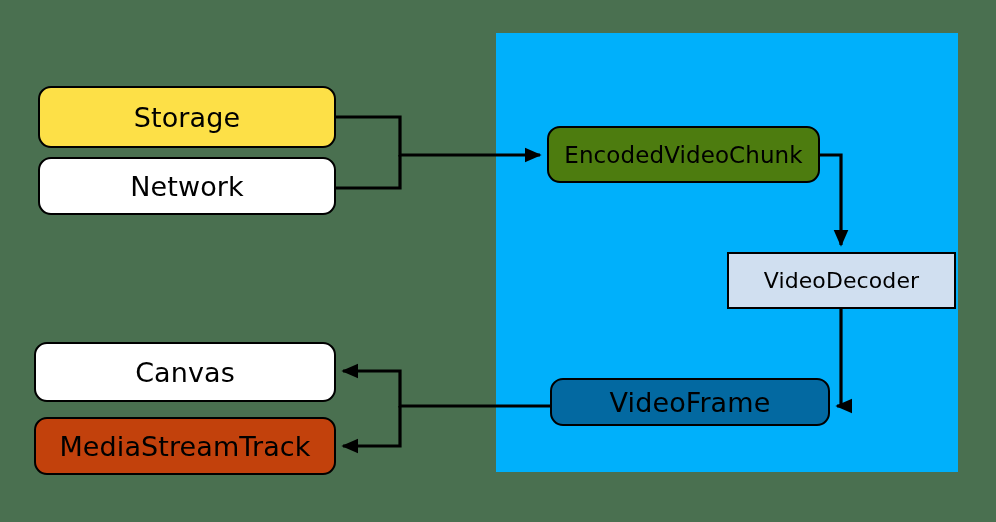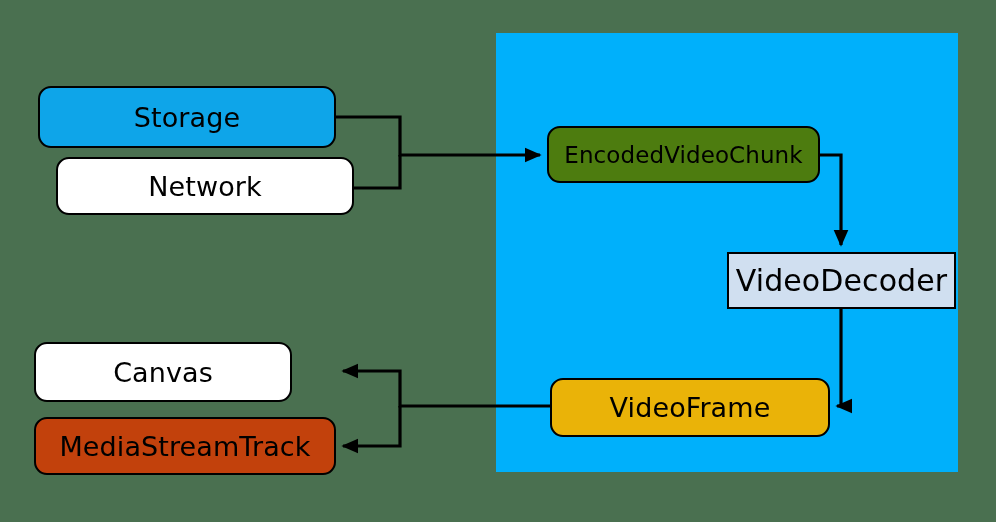--- a/index.html
+++ b/index.html
@@ -71,36 +71,36 @@
         <path d="M 336 117 L 400 117 L 400 155 L 540 155" stroke-width="3.2" marker-end="url(#arrow)"></path>
         <path d="M 820 155 L 841 155 L 841 245" stroke-width="3.2" marker-end="url(#arrow)"></path>
         <path d="M 841 309 L 841 406 L 837 406" stroke-width="3.2" marker-end="url(#arrow)"></path>
         <path d="M 550 406 L 400 406 L 400 371 L 343 371" stroke-width="3.2" marker-end="url(#arrow)"></path>
         <path d="M 400 406 L 400 446 L 343 446" stroke-width="3.2" marker-end="url(#arrow)"></path>
         <path d="M 336 188 L 400 188 L 400 155" stroke-width="3.2"></path>
       </g>
   </svg>
 
   <div id="node-layer">
-      <div class="node rounded" style="left: 38px; top: 86px; width: 298px; height: 62px; font-size: 27px; background: #0ea5e9;">
+      <div class="node rounded" style="left: 38px; top: 86px; width: 298px; height: 62px; font-size: 27px; background: #fde047;">
         <span>Storage</span>
       </div>
-      <div class="node rounded" style="left: 56px; top: 157px; width: 298px; height: 58px; font-size: 27px; background: rgb(255, 255, 255);">
+      <div class="node rounded" style="left: 38px; top: 157px; width: 298px; height: 58px; font-size: 27px; background: rgb(255, 255, 255);">
         <span>Network</span>
       </div>
-      <div class="node rounded" style="left: 34px; top: 342px; width: 258px; height: 60px; font-size: 27px; background: rgb(255, 255, 255);">
+      <div class="node rounded" style="left: 34px; top: 342px; width: 302px; height: 60px; font-size: 27px; background: rgb(255, 255, 255);">
         <span>Canvas</span>
       </div>
       <div class="node rounded" style="left: 34px; top: 417px; width: 302px; height: 58px; font-size: 27px; background: #c2410c;">
         <span>MediaStreamTrack</span>
       </div>
       <div class="node rounded" style="left: 547px; top: 126px; width: 273px; height: 57px; font-size: 23px; background: #4d7c0f;">
         <span>EncodedVideoChunk</span>
       </div>
-      <div class="node square tinted" style="left: 727px; top: 252px; width: 229px; height: 57px; font-size: 30px; background: rgb(208, 223, 240);">
+      <div class="node square tinted" style="left: 727px; top: 252px; width: 229px; height: 57px; font-size: 22px; background: rgb(208, 223, 240);">
         <span>VideoDecoder</span>
       </div>
-      <div class="node rounded" style="left: 550px; top: 378px; width: 280px; height: 59px; font-size: 27px; background: #eab308;">
+      <div class="node rounded" style="left: 550px; top: 378px; width: 280px; height: 48px; font-size: 27px; background: #0369a1;">
         <span>VideoFrame</span>
       </div>
     </div>
 
 </div>
 
 </body></html>

